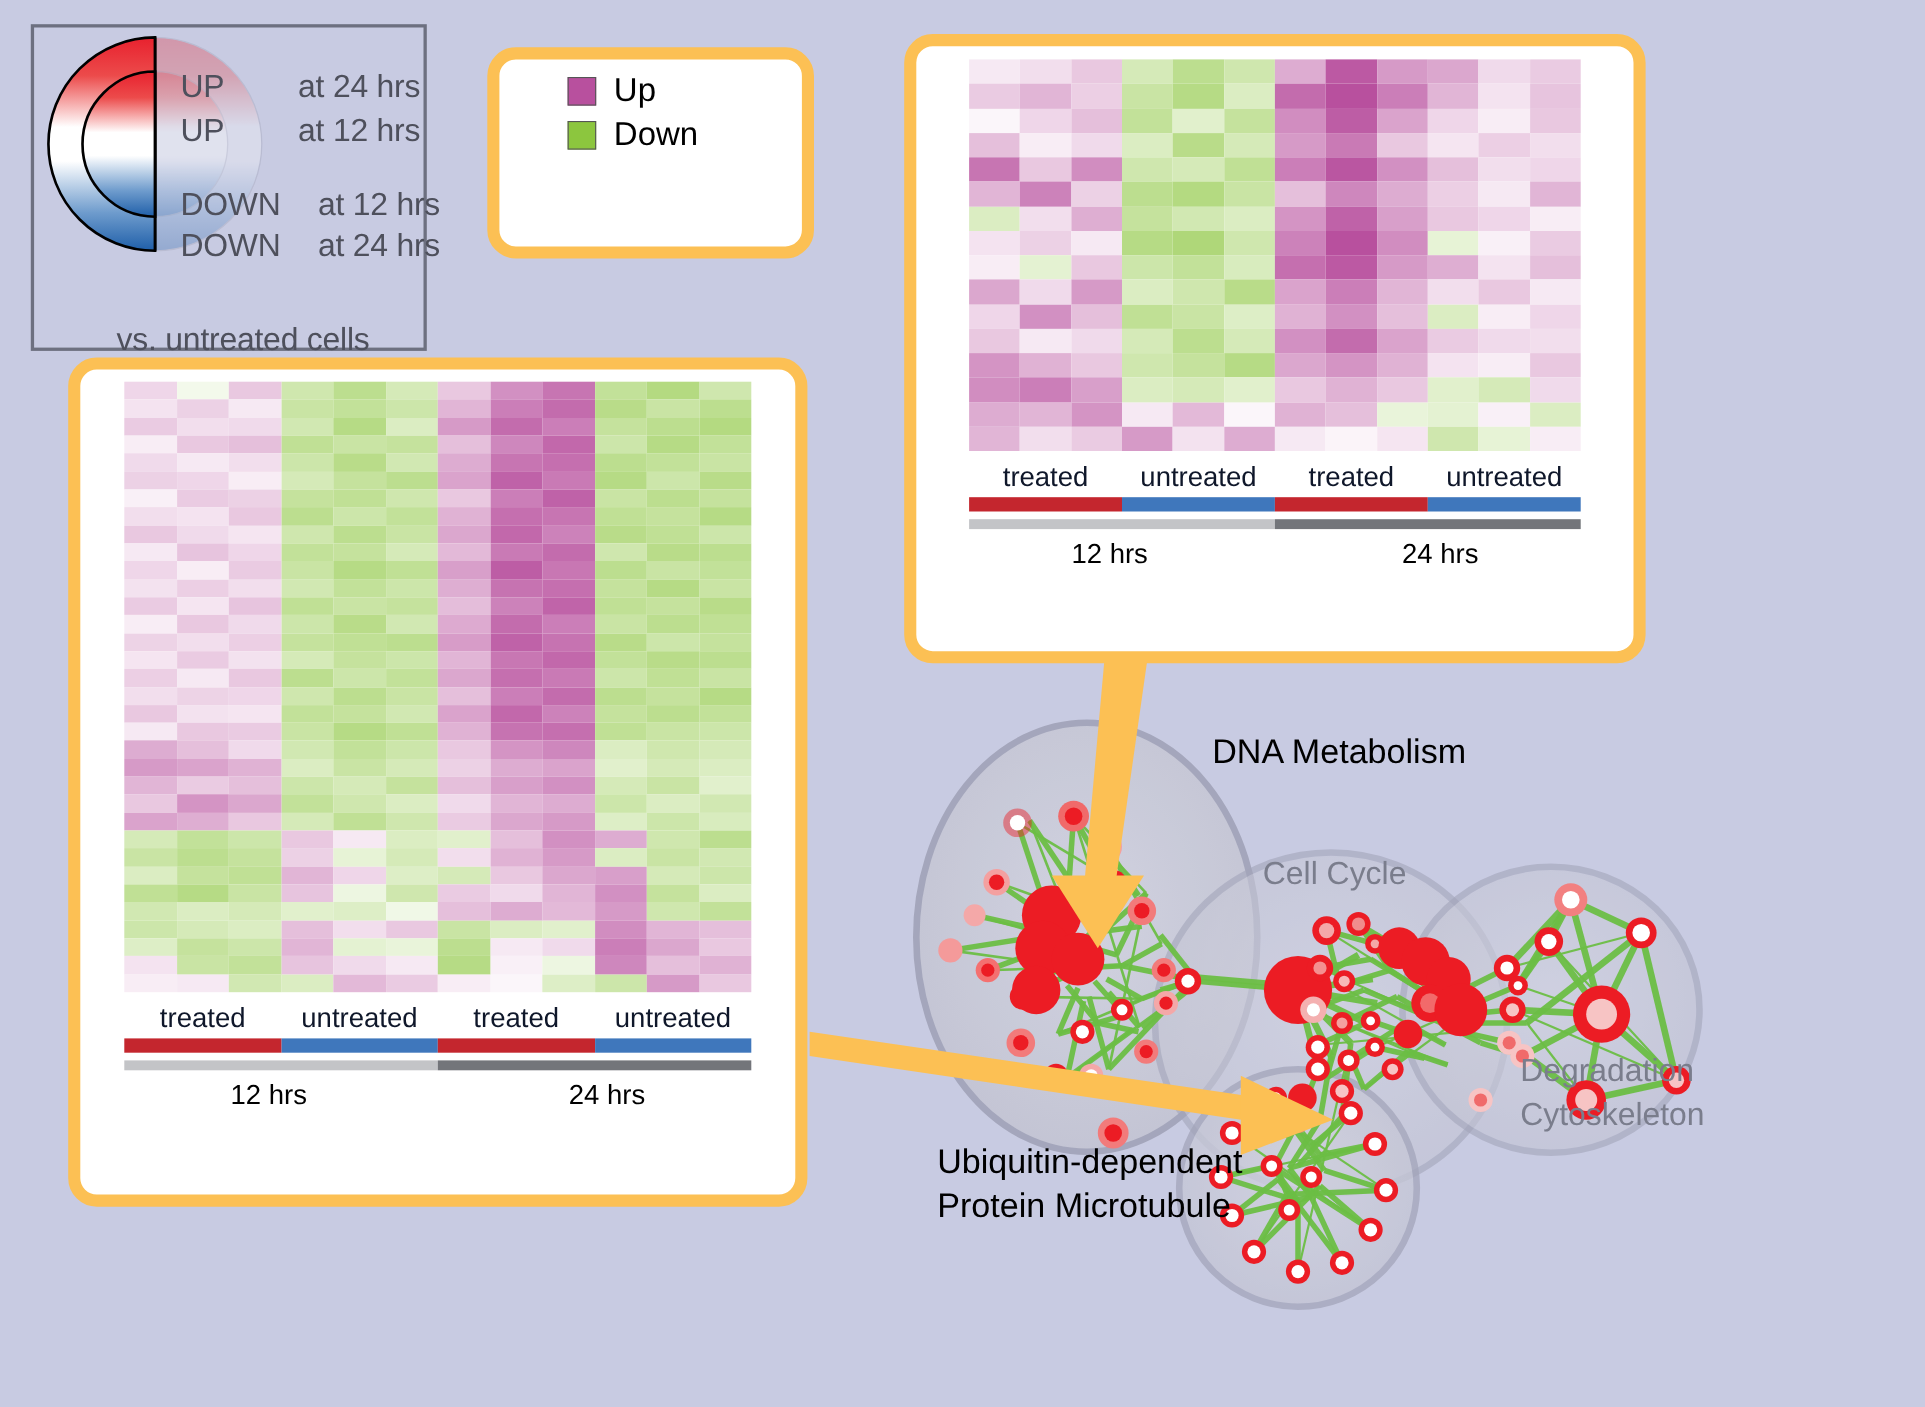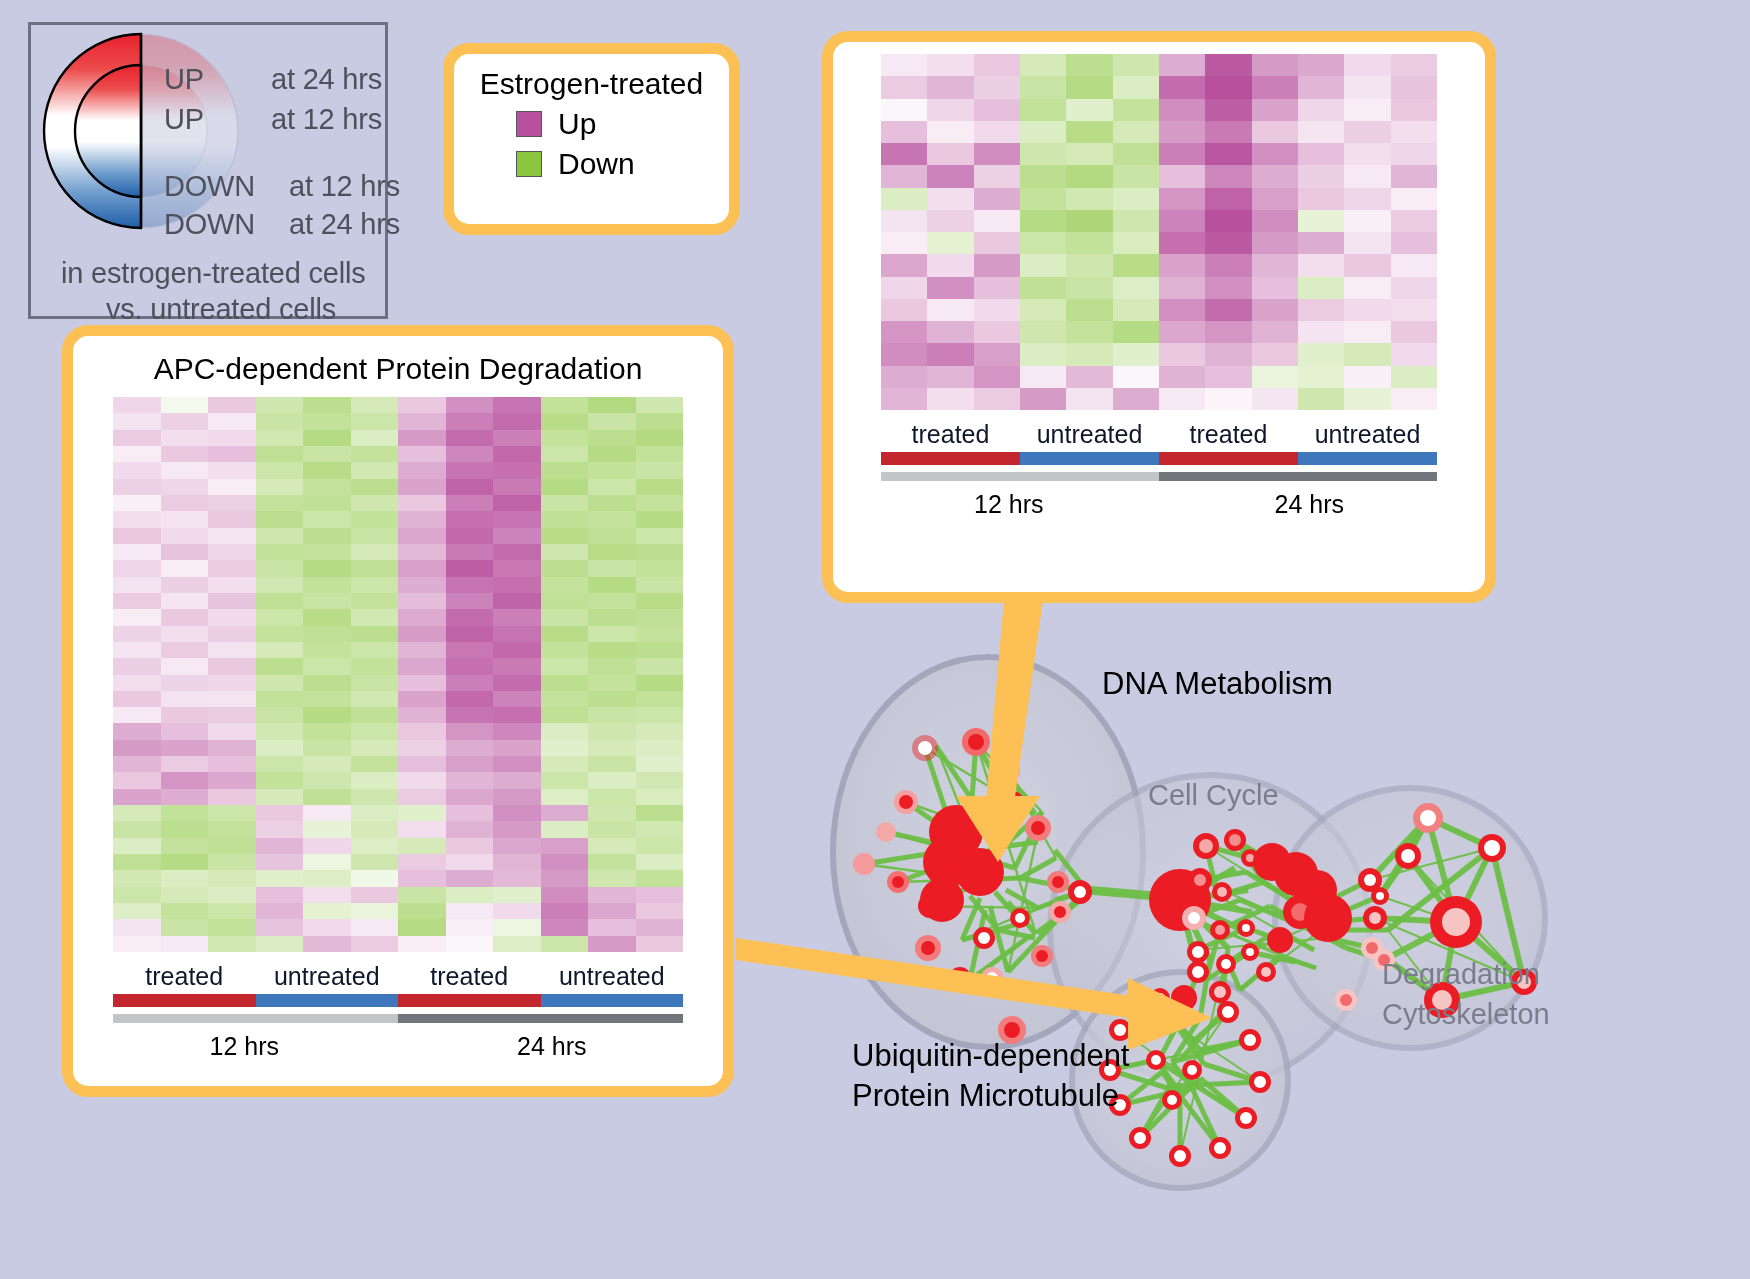--- a/index.html
+++ b/index.html
@@ -155,27 +155,25 @@
   </svg>
 
   <div class="cl-row" id="cl-up24">UP</div>
   <div class="cl-row" id="cl-at24a">at 24 hrs</div>
   <div class="cl-row" id="cl-up12">UP</div>
   <div class="cl-row" id="cl-at12a">at 12 hrs</div>
   <div class="cl-row" id="cl-down12">DOWN</div>
   <div class="cl-row" id="cl-at12b">at 12 hrs</div>
   <div class="cl-row" id="cl-down24">DOWN</div>
   <div class="cl-row" id="cl-at24b">at 24 hrs</div>
-  <div class="cl-row" id="cl-foot1">in estrogen-treated cells</div>
   <div class="cl-row" id="cl-foot2">vs. untreated cells</div>
 </div>
 
 <div class="panel" id="estrogen-legend">
   <div class="el-title">
-    <div>Estrogen-treated</div>
   </div>
   <div class="el-item">
     <span class="el-sw up"></span>
     <span class="el-lbl">Up</span>
   </div>
   <div class="el-item">
     <span class="el-sw down"></span>
     <span class="el-lbl">Down</span>
   </div>
 </div>
@@ -393,21 +391,20 @@
       <div class="g-dark"></div>
     </div>
     <div class="axis-time">
       <span>12 hrs</span>
       <span>24 hrs</span>
     </div>
   </div>
 </div>
 
 <div class="panel" id="panel-apc">
-  <div class="hm-title">APC-dependent Protein Degradation</div>
   <div class="hm-grid" id="hm-apc" style="grid-template-rows: repeat(34, 1fr);">
       <div style="background: rgb(239, 214, 233);"></div>
       <div style="background: rgb(243, 249, 235);"></div>
       <div style="background: rgb(233, 200, 224);"></div>
       <div style="background: rgb(207, 231, 174);"></div>
       <div style="background: rgb(188, 222, 143);"></div>
       <div style="background: rgb(213, 234, 184);"></div>
       <div style="background: rgb(233, 200, 224);"></div>
       <div style="background: rgb(210, 144, 194);"></div>
       <div style="background: rgb(199, 117, 178);"></div>

